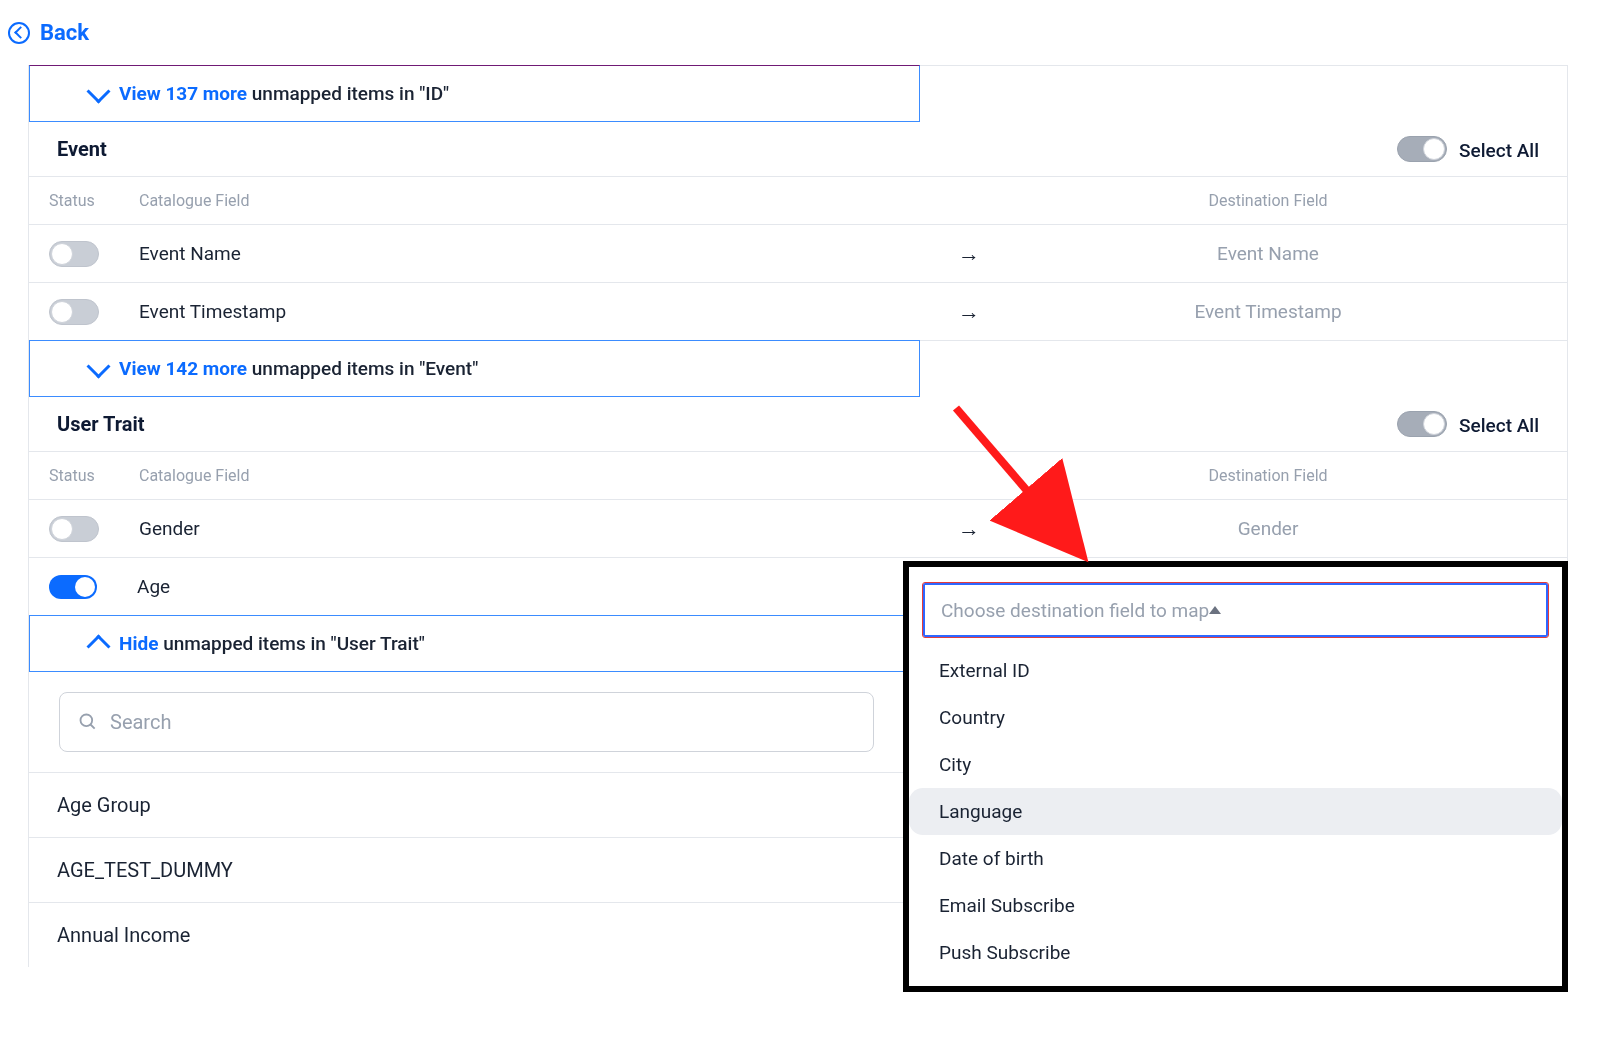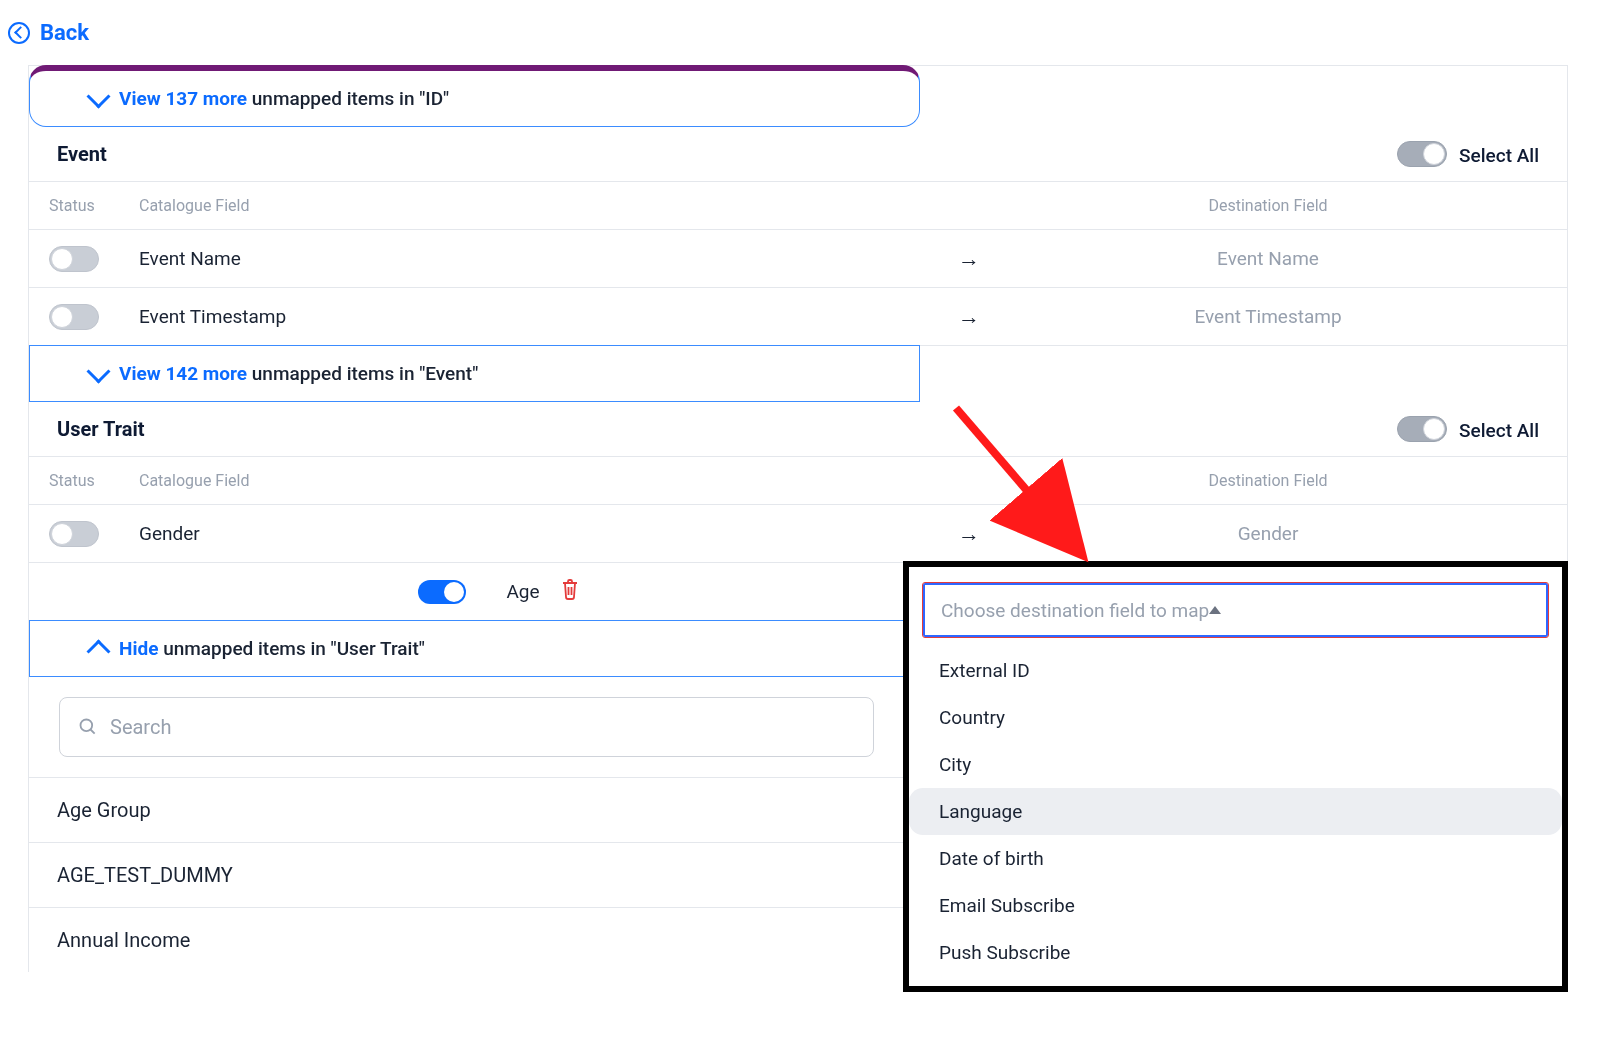--- a/index.html
+++ b/index.html
@@ -250,21 +250,21 @@
 
   <div class="back">
     <span class="circle">
         <span class="chev"></span>
       </span>
     <span>Back</span>
   </div>
 
   <div class="content">
 
-    <div class="expand-row" style="border-top:6px solid #701a75;border-radius:17px;">
+    <div class="expand-row" style="border-top:1px solid #701a75;">
       <span class="chev-down"></span>
       <span>
         <span class="link">View 137 more</span><span class="rest"> unmapped items in "ID"</span>
       </span>
     </div>
 
     <div class="section-header">
       <span>Event</span>
       <span class="toggle-wrap">
         <span class="toggle grey"></span>
@@ -326,21 +326,21 @@
     <div class="row">
       <div class="left">
         <span class="toggle off"></span>
         <span class="field-name" style="margin-left:20px;">Gender</span>
       </div>
       <div class="mid">→</div>
       <div class="right">Gender</div>
     </div>
 
     <div class="row">
-      <div class="left" style="justify-content:center;">
+      <div class="left" style="justify-content:space-between;">
         <span style="display:flex;align-items:center;gap:40px;">
           <span class="toggle on"></span>
           <span class="field-name">Age</span>
         </span>
         <span class="trash">
           <svg width="20" height="22" viewBox="0 0 20 22" fill="none" stroke="#e43b3b" stroke-width="1.8">
             <path d="M3 5h14M8 5V3.5A1.5 1.5 0 0 1 9.5 2h1A1.5 1.5 0 0 1 12 3.5V5M5 5l1 14a2 2 0 0 0 2 2h4a2 2 0 0 0 2-2l1-14M8.5 9v8M11.5 9v8"></path>
           </svg>
         </span>
       </div>

